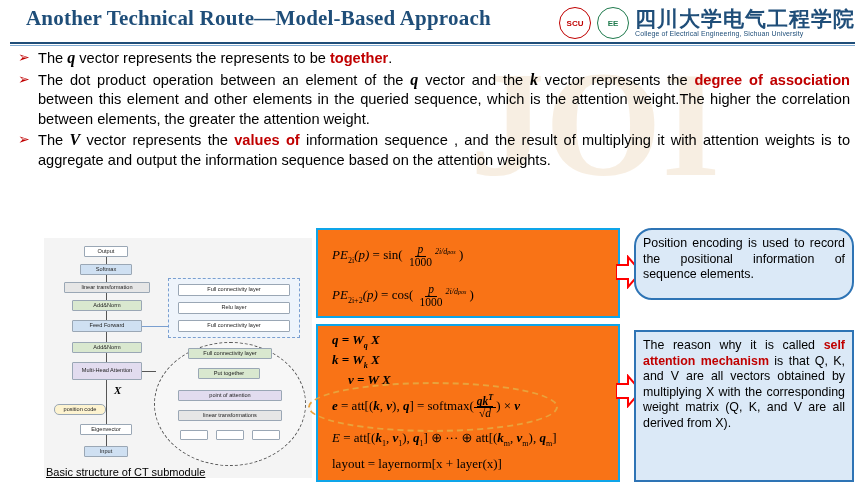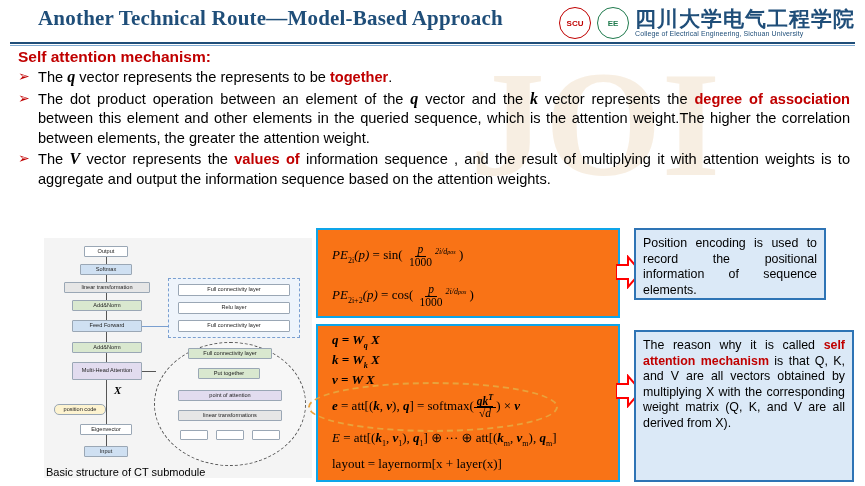--- a/index.html
+++ b/index.html
@@ -6,21 +6,21 @@
   body{
     width:865px;height:486px;overflow:hidden;
     font-family:"Liberation Sans", sans-serif;
     background:#ffffff;position:relative;
   }
   .slide{position:absolute;inset:0;background:#fff;}
 
   
   .header{position:absolute;left:0;top:0;width:865px;height:46px;}
   .header-title{
-    position:absolute;left:38px;top:6px;
+    position:absolute;left:26px;top:6px;
     font-family:"Liberation Serif", serif;
     font-weight:bold;font-size:21px;color:#1F4E79;
     letter-spacing:.2px;
   }
   .header-rule{
     position:absolute;left:10px;top:42px;width:845px;height:2px;
     background:#1F4E79;
   }
   .header-rule2{
     position:absolute;left:10px;top:45px;width:845px;height:1px;
@@ -79,21 +79,21 @@
   .c-purple{background:#e2dcef;}
   .c-gray{background:#e6e6e6;}
   .c-yellow{background:#fdf3d0;}
   .dash-panel{
     position:absolute;border:1px dashed #7a9fd0;background:#eef4fb;
   }
   .ellipse-panel{
     position:absolute;border:1px dashed #555;border-radius:50%;background:#f7f7f7;
   }
   .dg-caption{
-    position:absolute;left:46px;top:466px;font-size:11px;color:#000;
+    position:absolute;left:46px;top:466px;font-size:11px;color:#000;text-decoration:underline;
   }
   .conn{position:absolute;background:#555;}
   .xlab{
     position:absolute;font-family:"Liberation Serif", serif;font-style:italic;
     font-weight:bold;font-size:11px;color:#000;
   }
 
   
   .fpanel{
     position:absolute;box-sizing:border-box;border:2px solid #0ea5e9;background:#f97316;
@@ -140,21 +140,20 @@
       <div class="logo-text">
         <div class="logo-cn">四川大学电气工程学院</div>
         <div class="logo-en">College of Electrical Engineering, Sichuan University</div>
       </div>
     </div>
     <div class="header-rule"></div>
     <div class="header-rule2"></div>
   </div>
 
   <div class="body-text">
-    <div class="lead">Self attention mechanism:</div>
 
     <div class="bullet">
       <span class="arrow">➢</span>
       <span class="btext">
         <span>The </span><span class="vvar">q</span><span> vector represents the represents to be </span><span class="red">together</span><span>.</span>
       </span>
     </div>
 
     <div class="bullet">
       <span class="arrow">➢</span>
@@ -223,21 +222,21 @@
         <span class="num"><span class="fitalic">p</span></span>
         <span class="den">1000</span>
       </span><span class="sup" style="font-style:italic;">2i/d<span style="font-size:6px;">pos</span></span>
       <span>)</span>
     </div>
   </div>
 
   <div class="fpanel" style="left:316px;top:324px;width:304px;height:158px;">
     <div class="frow" style="position:absolute;left:14px;top:6px;font-style:italic;font-weight:bold;">q = W<span class="sub">q</span> X</div>
     <div class="frow" style="position:absolute;left:14px;top:26px;font-style:italic;font-weight:bold;">k = W<span class="sub">k</span> X</div>
-    <div class="frow" style="position:absolute;left:14px;top:46px;font-style:italic;font-weight:bold;">v = W X</div>
+    <div class="frow" style="position:absolute;left:30px;top:46px;font-style:italic;font-weight:bold;">v = W X</div>
     <div class="frow" style="position:absolute;left:14px;top:68px;">
       <span class="fitalic" style="font-weight:bold;">e</span> = att[(<span class="fitalic" style="font-weight:bold;">k</span>, <span class="fitalic" style="font-weight:bold;">v</span>), <span class="fitalic" style="font-weight:bold;">q</span>] = softmax(<span class="frac" style="display:inline-flex;">
           <span class="num fitalic" style="font-weight:bold;">qk<span class="sup">T</span></span>
           <span class="den"><span class="sqrtbox fitalic">√d</span></span>
         </span>) × <span class="fitalic" style="font-weight:bold;">v</span>
     </div>
     <div class="frow" style="position:absolute;left:14px;top:104px;">
       <span class="fitalic">E</span> = att[(<span class="fitalic" style="font-weight:bold;">k</span><span class="sub">1</span>, <span class="fitalic" style="font-weight:bold;">v</span><span class="sub">1</span>), <span class="fitalic" style="font-weight:bold;">q</span><span class="sub">1</span>] ⊕ ··· ⊕ att[(<span class="fitalic" style="font-weight:bold;">k</span><span class="sub">m</span>, <span class="fitalic" style="font-weight:bold;">v</span><span class="sub">m</span>), <span class="fitalic" style="font-weight:bold;">q</span><span class="sub">m</span>]
     </div>
     <div class="frow" style="position:absolute;left:14px;top:130px;">layout = layernorm[x + layer(x)]</div>
@@ -245,19 +244,19 @@
     <div class="circ-highlight" style="left:-10px;top:56px;width:246px;height:46px;"></div>
   </div>
 
   <svg class="redarrow" style="left:616px;top:255px;" width="26" height="34" viewBox="0 0 26 34">
     <polygon points="0,10 12,10 12,2 25,17 12,32 12,24 0,24" fill="#ffffff" stroke="#FF0000" stroke-width="2"></polygon>
   </svg>
   <svg class="redarrow" style="left:616px;top:374px;" width="26" height="34" viewBox="0 0 26 34">
     <polygon points="0,10 12,10 12,2 25,17 12,32 12,24 0,24" fill="#ffffff" stroke="#FF0000" stroke-width="2"></polygon>
   </svg>
 
-  <div class="callout" style="left:634px;top:228px;width:192px;height:72px;">Position encoding is used to record the positional information of sequence elements.</div>
+  <div class="callout" style="left:634px;top:228px;width:220px;height:72px;border-radius:18px;">Position encoding is used to record the positional information of sequence elements.</div>
 
   <div class="callout" style="left:634px;top:330px;width:220px;height:152px;">
     <span>The reason why it is called </span><span class="hl">self attention mechanism</span><span> is that Q, K, and V are all vectors obtained by multiplying X with the corresponding weight matrix (Q, K, and V are all derived from X).</span>
   </div>
 
 </div>
 
 </body></html>

